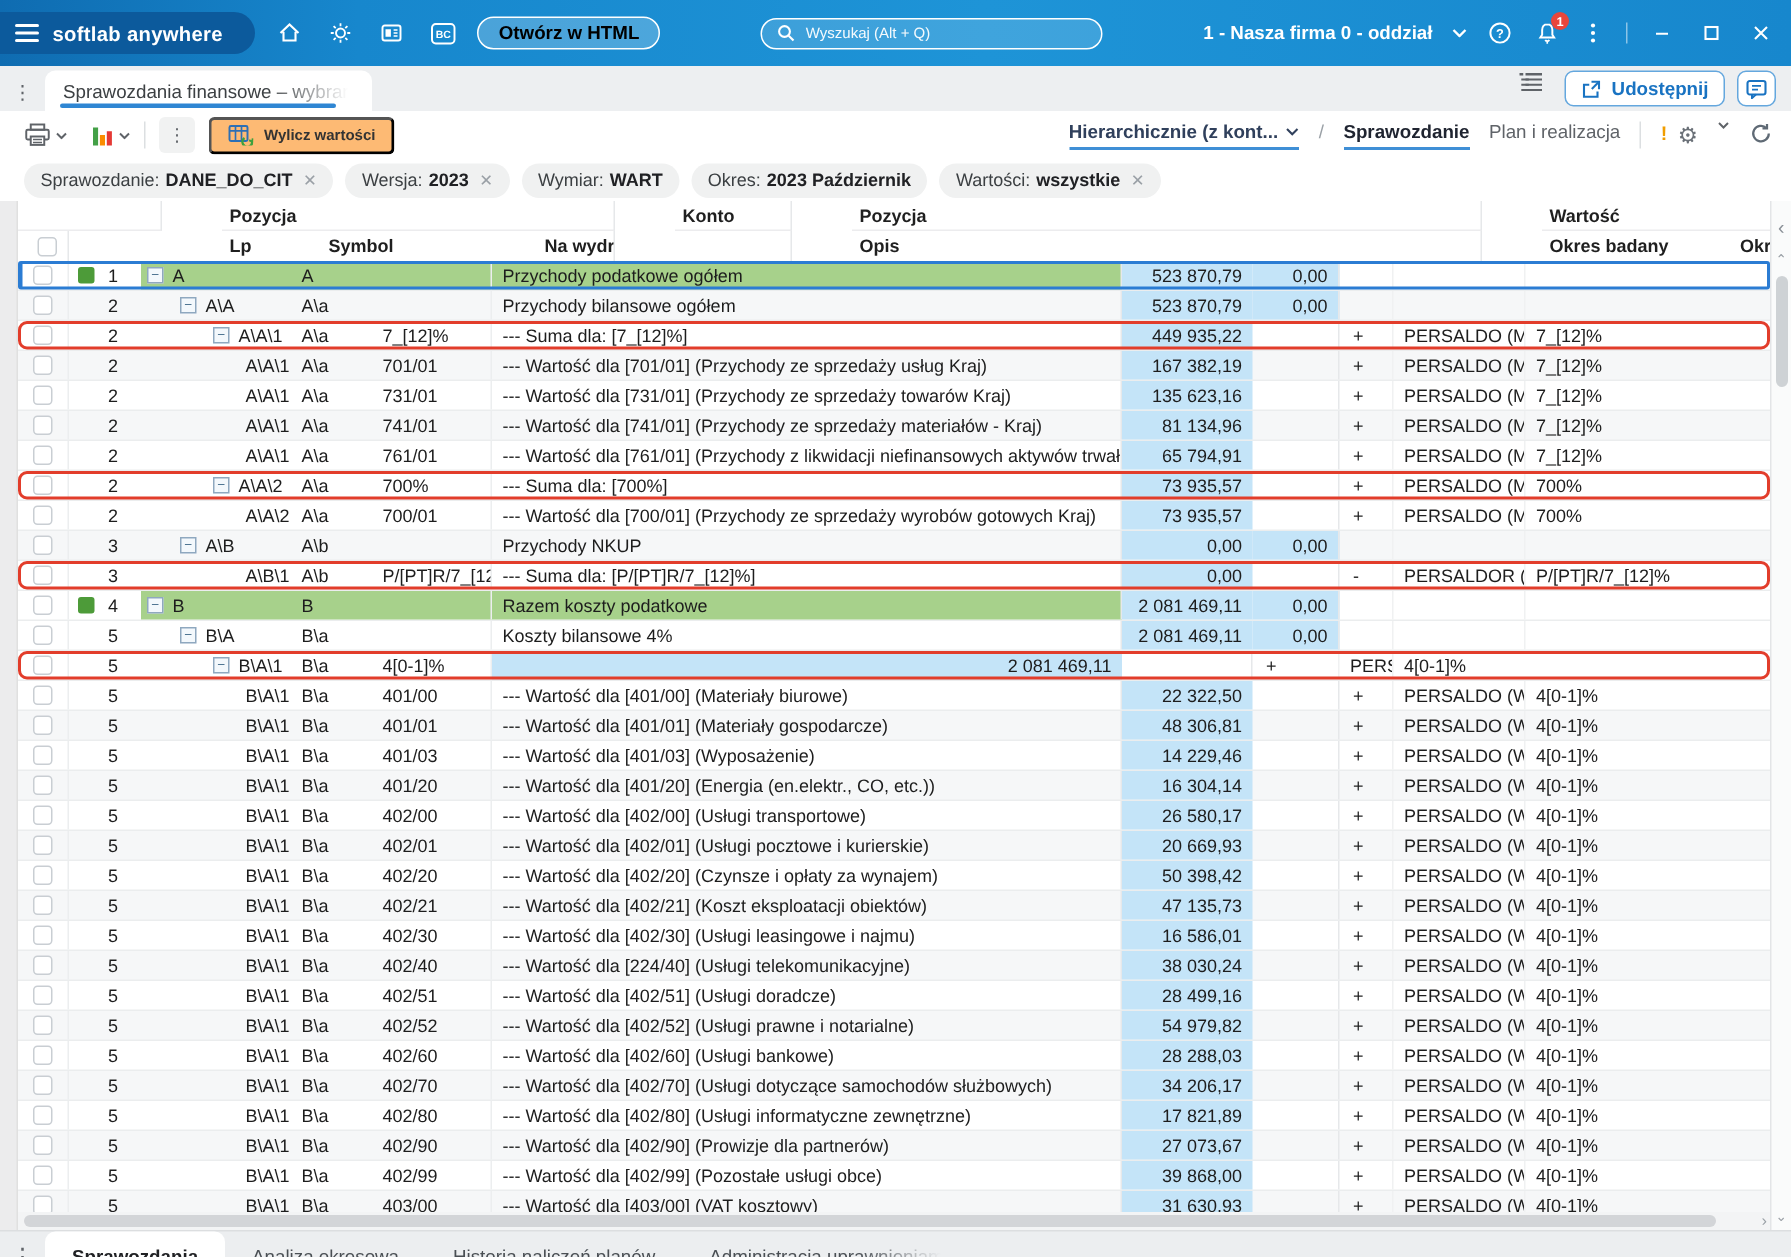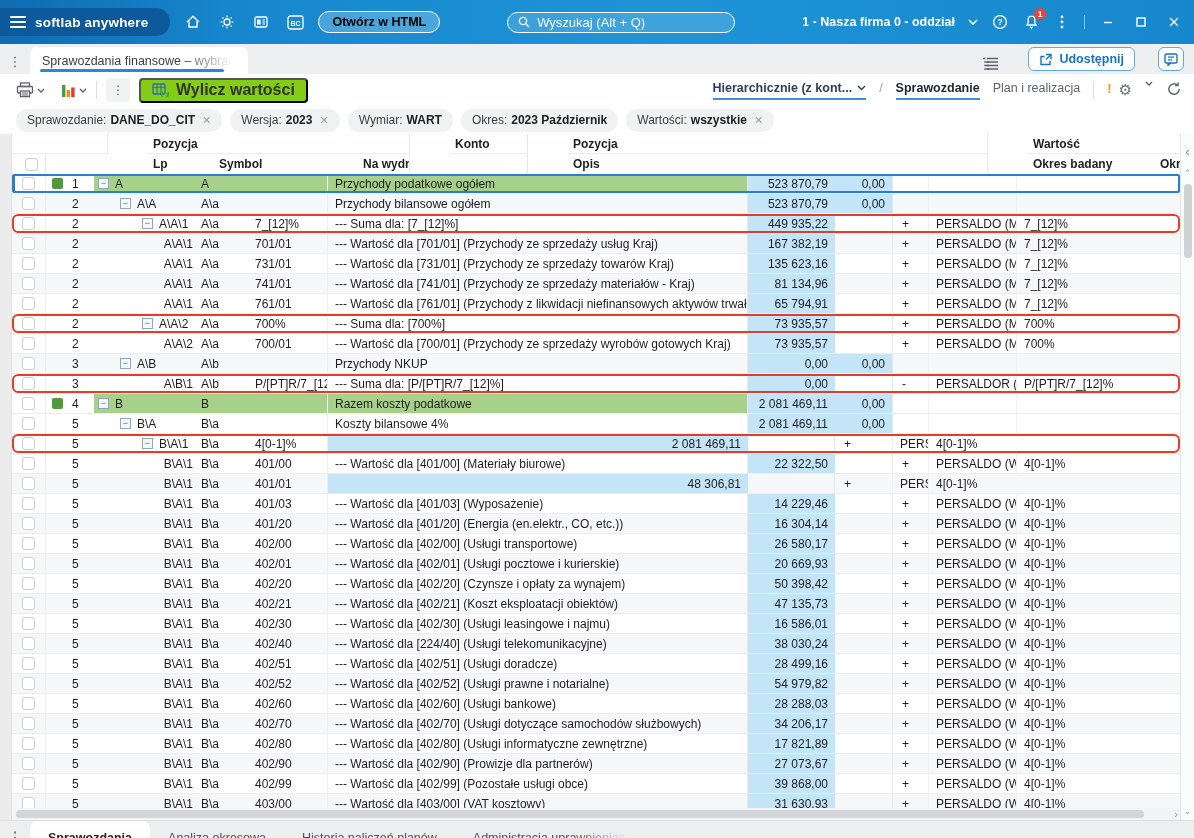--- a/index.html
+++ b/index.html
@@ -12,54 +12,54 @@
   .brand { height:28px; background:#0c5a9c; border-radius:0 15px 15px 0;
     display:flex; align-items:center; gap:9px; padding:0 22px 0 10px; flex:0 0 auto; }
   .burger span{display:block;width:16px;height:2px;background:#fff;margin:3px 0;border-radius:1px;}
   .brandname { font-weight:700; font-size:13.5px; letter-spacing:.2px; white-space:nowrap; }
   .tbicons { display:flex; align-items:center; gap:16px; margin-left:14px; }
   .tbico { width:18px; height:18px; display:flex; align-items:center; justify-content:center; cursor:pointer; }
   .openhtml { margin-left:14px; border:1.5px solid #fff; background:rgba(255,255,255,.22);
     border-radius:13px; padding:3px 13px; font-weight:700; font-size:12.5px; white-space:nowrap; cursor:pointer;}
   .searchbox { margin:0 auto; width:228px; height:21px; border:1.5px solid #fff; border-radius:11px;
     background:rgba(255,255,255,.15); display:flex; align-items:center; gap:7px; padding:0 10px; }
-  .searchbox .ph { color:#fff; opacity:.95; font-size:13px; white-space:nowrap;text-align:center; }
+  .searchbox .ph { color:#fff; opacity:.95; font-size:10px; white-space:nowrap;text-align:center; }
   .tbright { display:flex; align-items:center; gap:13px; padding-right:10px; flex:0 0 auto; }
   .company { font-weight:700; white-space:nowrap; }
   .bellwrap { position:relative; }
   .badge { position:absolute; top:-5px; right:-6px; background:#e8463b; border-radius:50%;
     width:12px; height:12px; font-size:8.5px; font-weight:700; display:flex; align-items:center; justify-content:center; }
   .tbdiv { width:1px; height:14px; background:rgba(255,255,255,.5); }
   .winbtn { width:20px; height:18px; display:flex; align-items:center; justify-content:center; cursor:pointer;}
 
   
   .tabstrip { height:30px; background:#edeff1; display:flex; align-items:flex-end; }
   .kebab { width:30px; height:26px; display:flex; align-items:center; justify-content:center;
     color:#5f6368; font-size:13px; letter-spacing:0; cursor:pointer; }
   .doctab { height:27px; width:218px; background:#fff; border-radius:7px 7px 0 0; position:relative;
     display:flex; align-items:center; padding:0 12px; font-size:12.5px; color:#3c4043; cursor:pointer; }
   .doctab::after { content:""; position:absolute; left:10px; right:24px; bottom:2px; height:3px;
     background:#2f86d3; border-radius:2px; }
   .doctab .ttl { white-space:nowrap; overflow:hidden;
     -webkit-mask-image:linear-gradient(90deg,#000 72%,transparent 98%);
     mask-image:linear-gradient(90deg,#000 72%,transparent 98%); }
-  .tsright { margin-left:auto; display:flex; align-items:flex-end; gap:23px; padding:0 10px 3px 0; }
+  .tsright { margin-left:auto; display:flex; align-items:flex-start; gap:8px; padding:0 10px 3px 0; }
   .sharebtn { height:24px; border:1.5px solid #64a7de; border-radius:6px; background:#fff; color:#1973c2;
     font-weight:700; font-size:12.5px; display:flex; align-items:center; gap:6px; padding:0 10px; cursor:pointer;}
   .sqbtn { width:26px; height:24px; border:1.5px solid #64a7de; border-radius:6px; background:#fff;
     display:flex; align-items:center; justify-content:center; cursor:pointer; }
 
   
   .toolbar { height:32px; background:#fff; display:flex; align-items:center; gap:9px; padding:0 12px 0 16px; }
   .ticon { display:flex; align-items:center; gap:3px; cursor:pointer; color:#5f6368; }
   .vdiv { width:1px; height:18px; background:#dcdfe1; }
   .kebabchip { width:24px; height:24px; background:#f1f2f2; border-radius:4px; display:flex;
     align-items:center; justify-content:center; color:#5f6368; font-size:12px; cursor:pointer; }
-  .calcbtn { height:25px; background:#84cc16; border-radius:4px; display:flex; align-items:center;
-    gap:7px; padding:0 11px; font-size:16px; font-weight:700; color:#333; cursor:pointer; }
+  .calcbtn { height:25px; background:#fdba74; border-radius:4px; display:flex; align-items:center;
+    gap:7px; padding:0 11px; font-size:10px; font-weight:700; color:#333; cursor:pointer; }
   .tright { margin-left:auto; display:flex; align-items:flex-start; gap:13px; font-size:12.5px; }
   .ulink { color:#30405c; font-weight:600; border-bottom:2px solid #3f8fd6; padding-bottom:3px;
     display:flex; align-items:center; gap:5px; cursor:pointer; white-space:nowrap;}
   .slash { color:#9aa0a6; }
   .vtab { color:#1f2430; font-weight:700; border-bottom:2px solid #3f8fd6; padding-bottom:3px; cursor:pointer;}
   .vtab2 { color:#5f6368; padding-bottom:3px; cursor:pointer;}
   .warn { color:#f09d00; font-weight:800; font-size:13px; margin-right:-6px;}
   .gearglyph { font-size:15px; color:#6b7178; cursor:pointer;}
 
   
@@ -668,20 +668,21 @@
           <div class="c c-cb">
             <span class="cbx"></span>
           </div>
           <div class="c c-ind"></div>
           <div class="c c-lp">5</div>
           <div class="c c-sym leaf">
             <span>B\A\1</span>
           </div>
           <div class="c c-wyd">B\a</div>
           <div class="c c-kon">401/01</div>
+          <div class="c c-opis">--- Wartość dla [401/01]  (Materiały gospodarcze)</div>
           <div class="c c-bad num blue">48 306,81</div>
           <div class="c c-pop num"></div>
           <div class="c c-znak">+</div>
           <div class="c c-fn">PERSALDO (Wn)</div>
           <div class="c c-par">4[0-1]%</div>
         </div>
         <div class="row grow">
           <div class="c c-cb">
             <span class="cbx"></span>
           </div>

